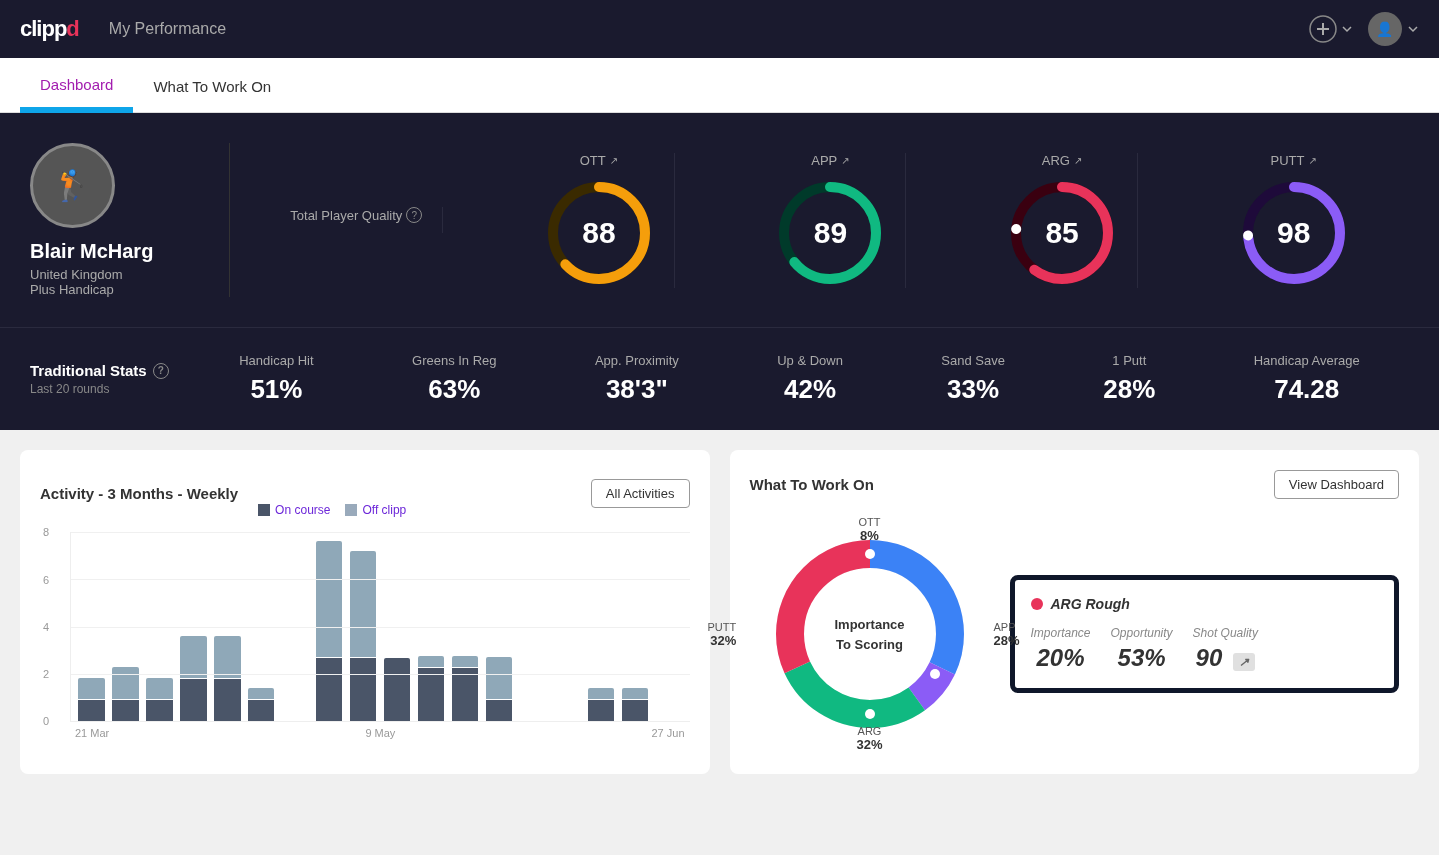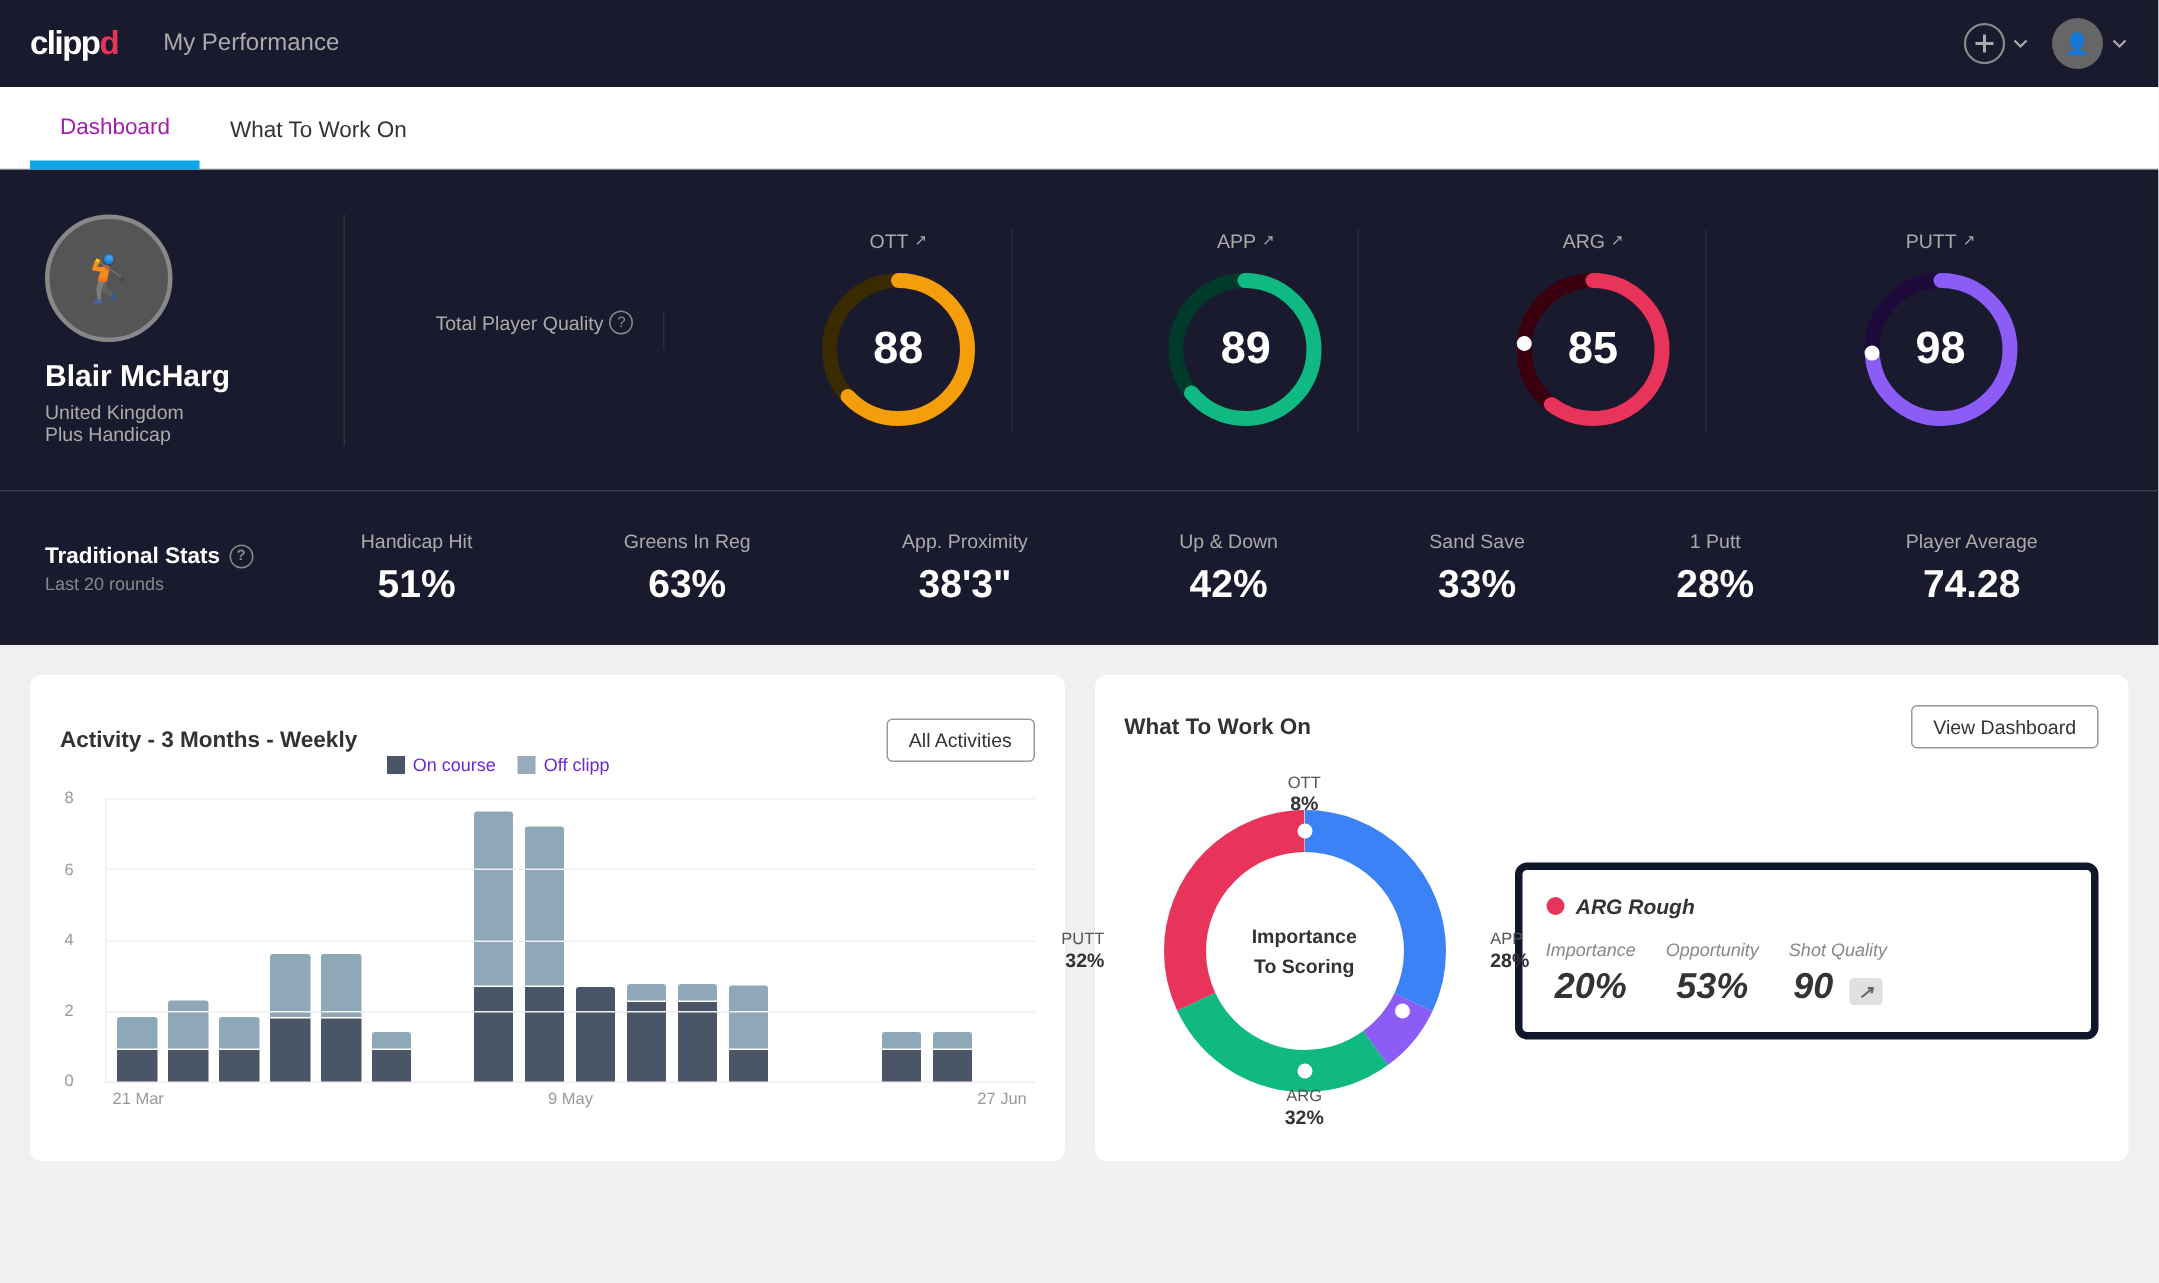--- a/index.html
+++ b/index.html
@@ -410,21 +410,21 @@
     </div>
     <div class="stat-item">
       <div class="stat-name">Sand Save</div>
       <div class="stat-val">33%</div>
     </div>
     <div class="stat-item">
       <div class="stat-name">1 Putt</div>
       <div class="stat-val">28%</div>
     </div>
     <div class="stat-item">
-      <div class="stat-name">Player Average</div>
+      <div class="stat-name">Handicap Average</div>
       <div class="stat-val">74.28</div>
     </div>
   </div>
 </div>
 
 <div class="main-content">
 
   <div class="chart-card">
     <div class="chart-header">
       <div style="display:flex;align-items:center;gap:20px;">

